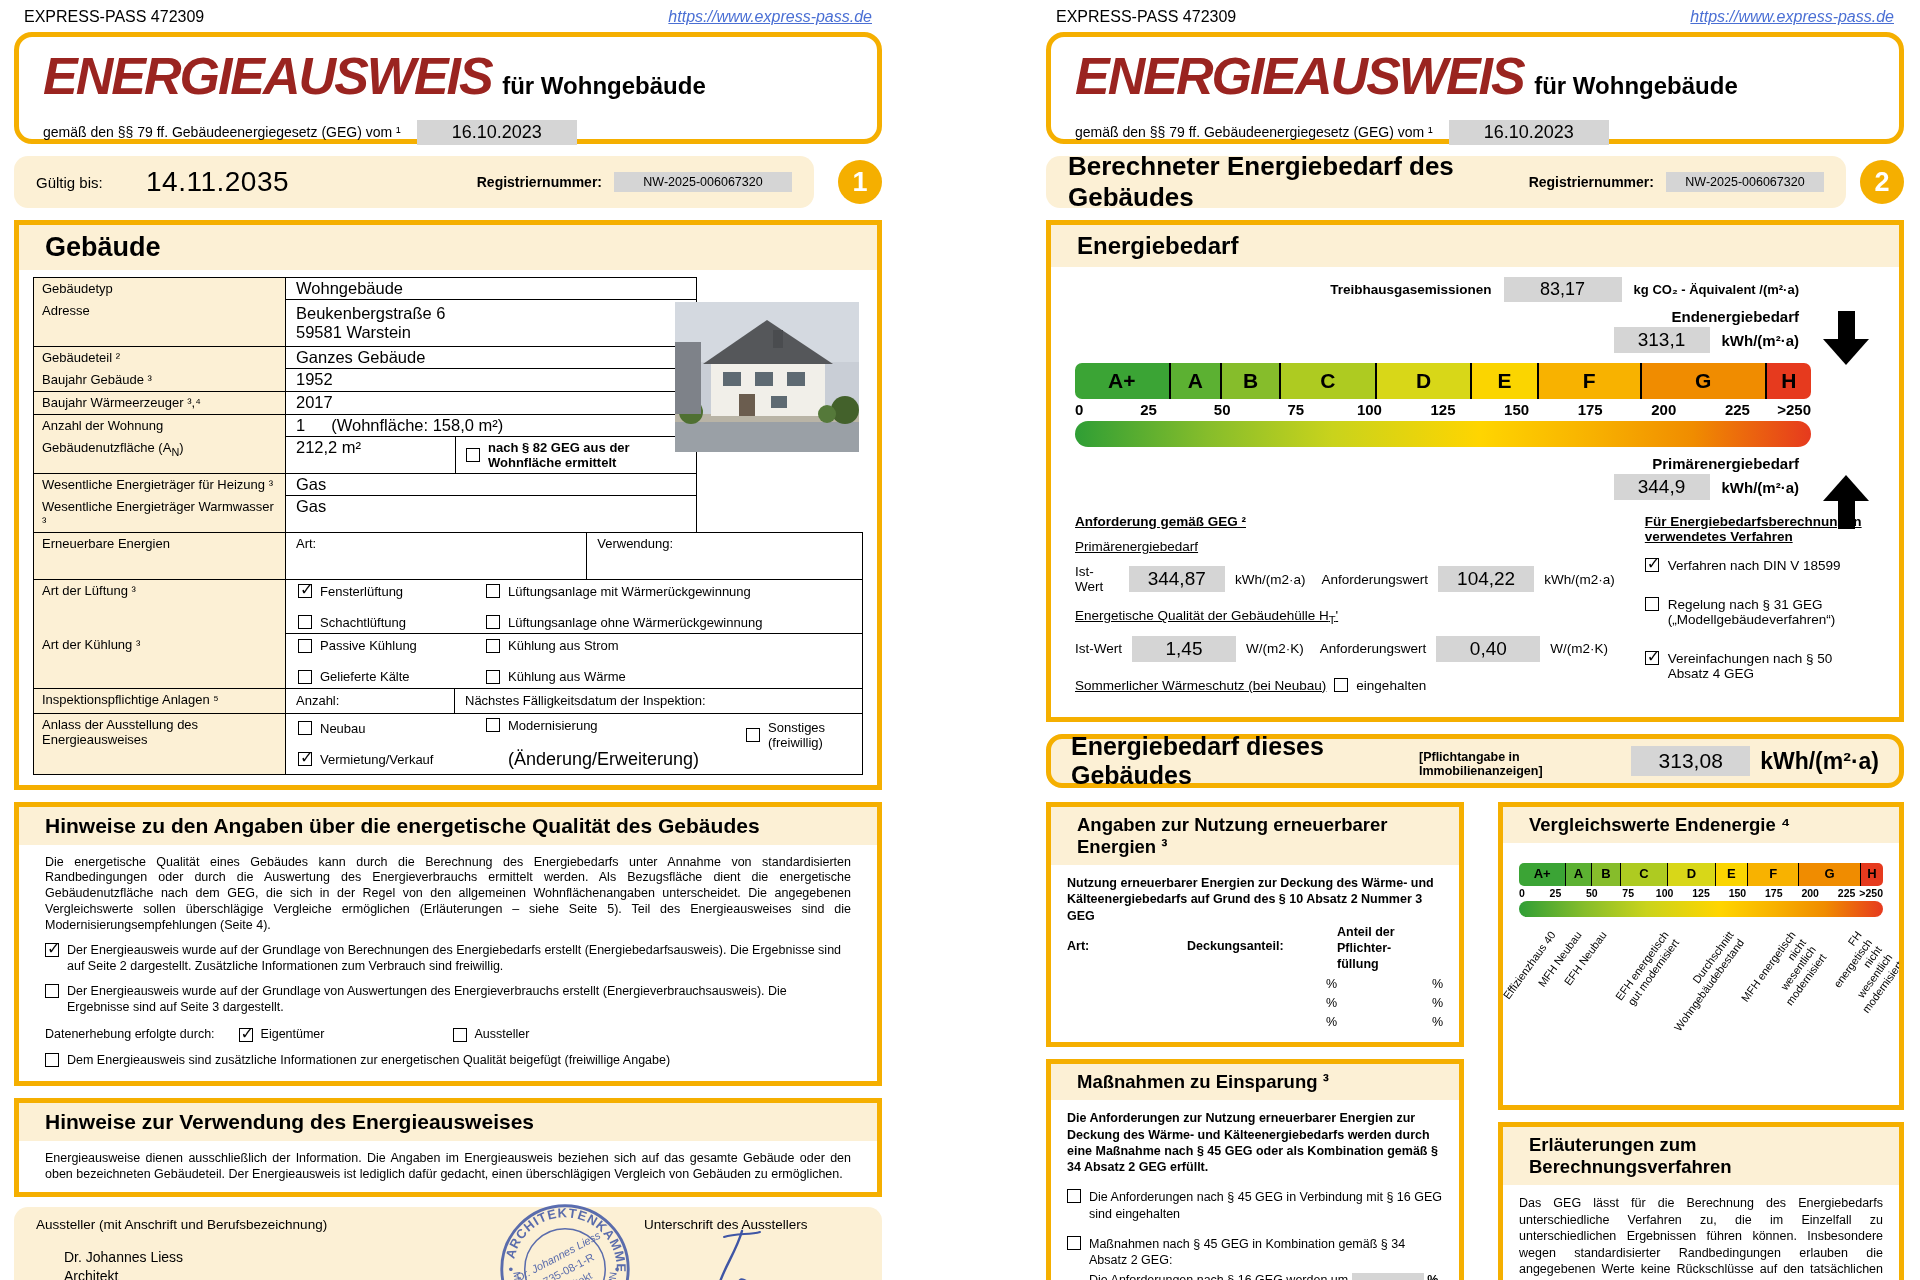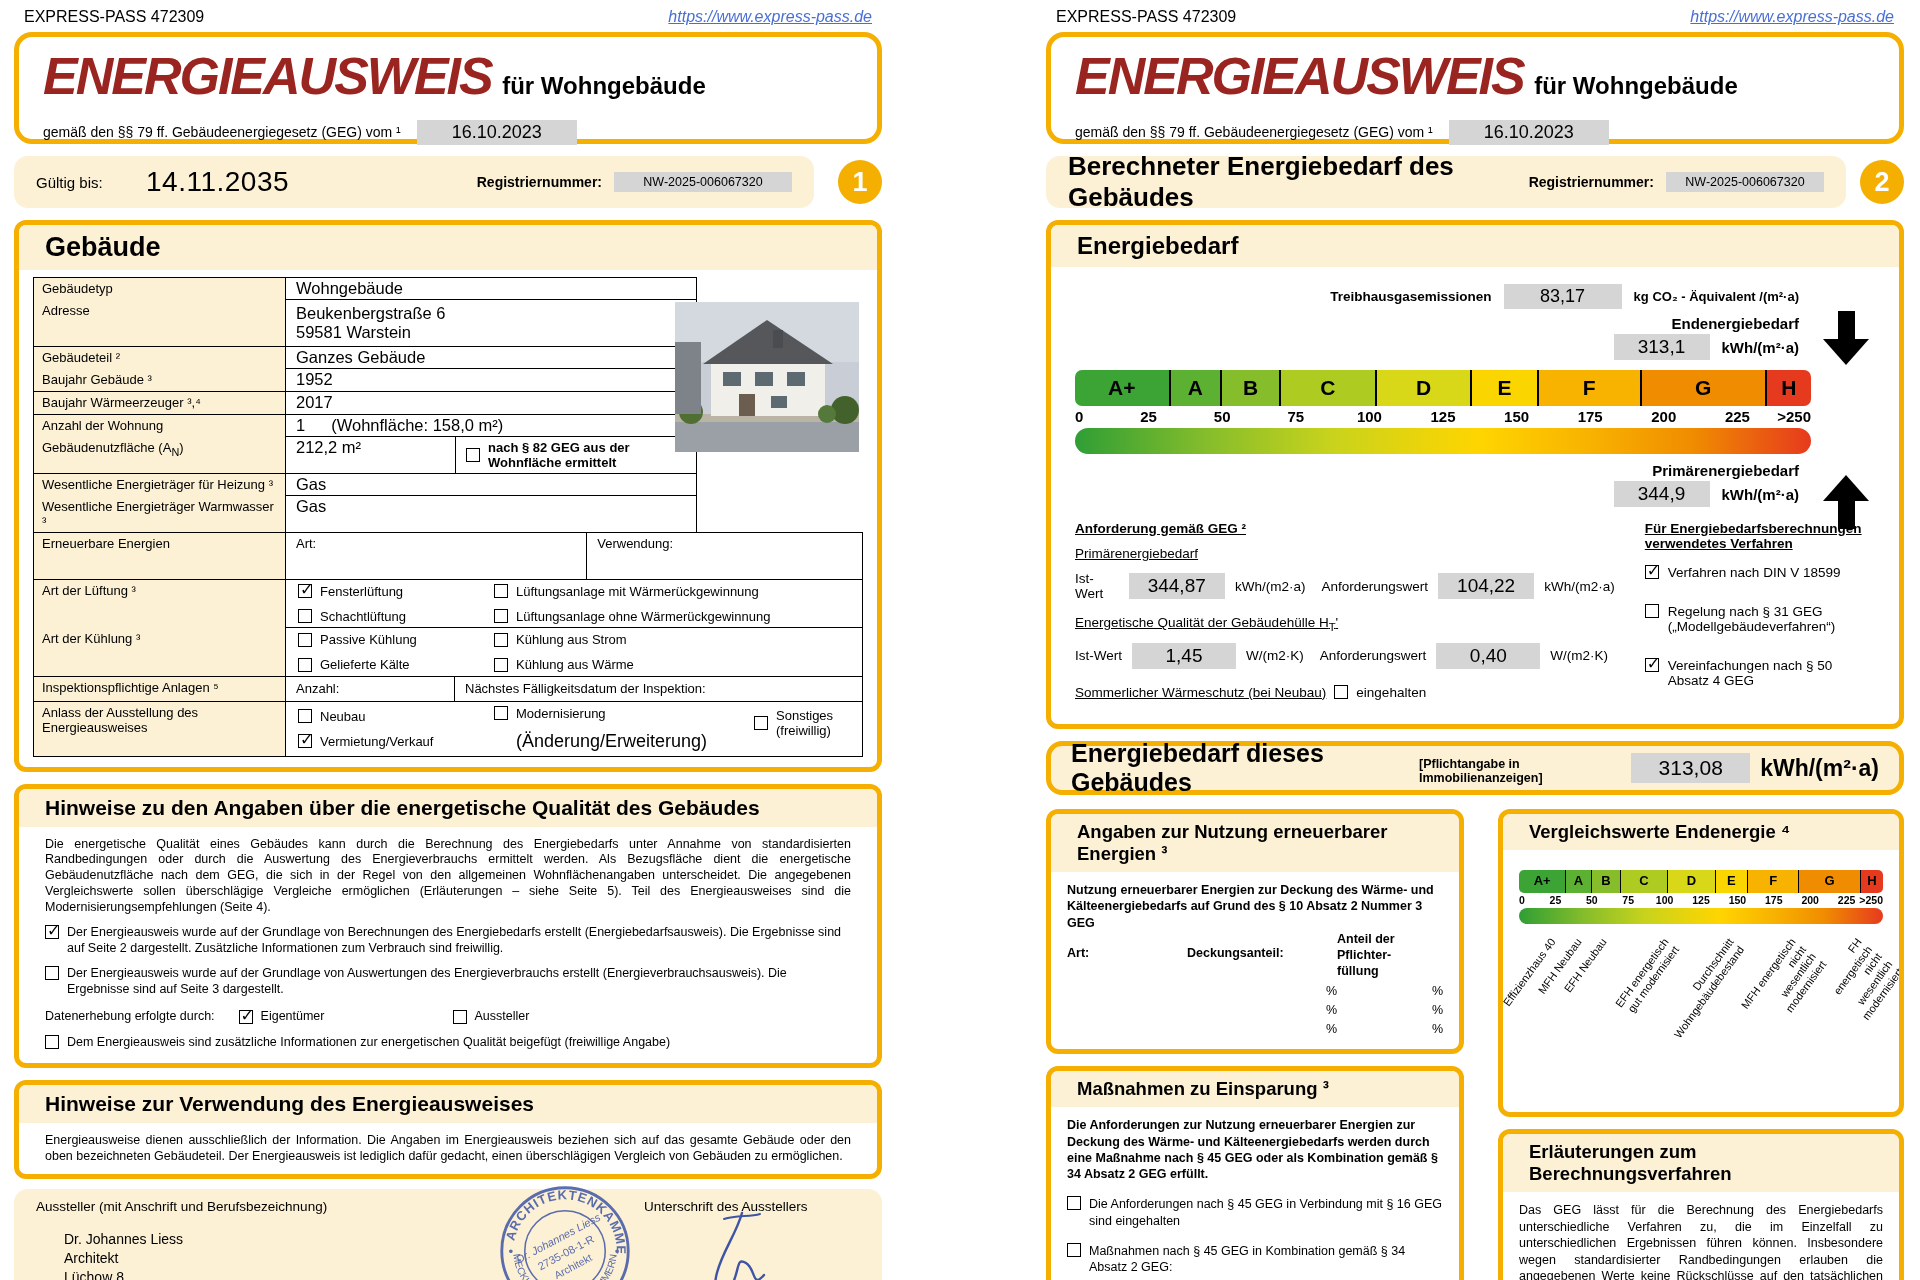--- a/index.html
+++ b/index.html
@@ -16,55 +16,55 @@
   .law-line{font-size:14px;margin-top:16px;display:flex;align-items:center;gap:16px}
   .gbox{background:#D5D5D5;text-align:center;display:inline-block}
   .law-date{font-size:18px;padding:2px 0;width:160px}
   .bar-wrap{position:relative;margin-top:12px;height:52px}
   .bar{background:#FCF0D5;border-radius:14px;height:52px;width:800px;display:flex;align-items:center;padding:0 22px}
   .badge{position:absolute;right:0;top:4px;width:44px;height:44px;border-radius:50%;background:#F5AF00;color:#fff;font-weight:bold;font-size:27px;display:flex;align-items:center;justify-content:center}
   .v-label{font-size:15px;width:110px}
   .v-date{font-size:28px;letter-spacing:.5px}
   .reg-label{font-size:14px;font-weight:bold;margin-left:auto;margin-right:12px}
   .reg-box{font-size:12.5px;width:178px;padding:3px 0}
-  .box{border:5px solid #F5AF00;border-radius:12px;background:#fff;margin-top:12px;overflow:hidden}
+  .box{border:5px solid #F5AF00;border-radius:0;background:#fff;margin-top:12px;overflow:hidden}
   .box-head{background:#FCF0D5;padding:7px 26px;font-weight:bold}
   .h-big{font-size:27px}
   .h-mid{font-size:21px}
   .h-sml{font-size:18.5px}
   
   .btable{position:relative;margin:8px 14px 10px;font-size:13px}
   .trow{display:flex;border:1.4px solid #000;margin-top:-1.4px;background:#fff}
   .trow.narrow{width:664px}
   .lc{width:252px;background:#FCF0D5;border-right:1.4px solid #000;padding:3px 8px;flex:none}
   .vc{flex:1;padding:1px 10px;font-size:16.5px;display:flex;align-items:flex-start}
   .vc .gap{display:inline-block;width:26px}
   .vcell-split{flex:none;width:170px;border-right:1.4px solid #000}
   .vc-small{font-size:13px;display:flex;align-items:center;gap:8px;padding:3px 10px;flex:1}
   .r24{min-height:24px}.r48{min-height:48px}.r46{min-height:46px}.r26{min-height:26px}.r50{min-height:50px}
   .photo{position:absolute;right:4px;top:25px;width:184px;height:150px}
-  .optcol{display:flex;flex-direction:column;justify-content:center;gap:10px;padding:4px 8px}
+  .optcol{display:flex;flex-direction:column;justify-content:center;gap:16px;padding:4px 0}
   .optrow{display:flex;align-items:center;gap:8px;font-size:13px}
   .cb{width:14px;height:14px;border:1.6px solid #000;background:#fff;position:relative;flex:none;display:inline-block;vertical-align:-2px;cursor:pointer}
   .cb.checked::after{content:"✓";position:absolute;left:1px;top:-5px;font-size:16px}
   .subline{margin-left:22px;font-size:18px}
   
   .hint-body{padding:10px 26px 12px;font-size:12.5px;line-height:1.26;text-align:justify}
   .hint-body p.lead{margin-bottom:10px}
   .chk-line{display:flex;gap:8px;margin-bottom:9px;text-align:left}
   
   .issuer{background:#FCF0D5;border-radius:14px;margin-top:10px;position:relative;height:130px;padding:10px 22px;font-size:13.5px}
   .issuer .addr{margin:16px 0 0 28px;font-size:14px;line-height:1.35}
   .sig-label{position:absolute;left:630px;top:10px;font-size:13.5px}
   .stamp{position:absolute;left:480px;top:-6px}
   .signature{position:absolute;left:610px;top:16px}
   .issue-date{position:absolute;right:14px;bottom:8px;display:flex;align-items:center;gap:10px;font-size:13.5px}
   .date-box{font-size:18px;width:120px;padding:2px 0}
   
-  .energy-body{position:relative;padding:17px 24px 12px}
+  .energy-body{position:relative;padding:10px 24px 12px}
   .rrow{display:flex;justify-content:flex-end;align-items:center;gap:12px;padding-right:76px}
   .ghg-label{font-size:13.5px;font-weight:bold}
   .ghg-box{width:118px;font-size:18px;padding:2px 0}
   .ghg-unit{font-size:13px;font-weight:bold}
   .end-label{font-size:15px;font-weight:bold;text-align:right;padding-right:76px;margin-top:6px}
   .val-box{width:96px;font-size:19px;padding:2px 0}
   .unit-b{font-size:15px;font-weight:bold}
   .scale-wrap{width:calc(100% - 64px);margin:10px 0 0}
   .sbar{display:flex;height:36px;border-radius:7px;overflow:hidden}
   .seg{display:flex;align-items:center;justify-content:center;font-weight:bold;font-size:21px;border-right:2.5px solid #000}

